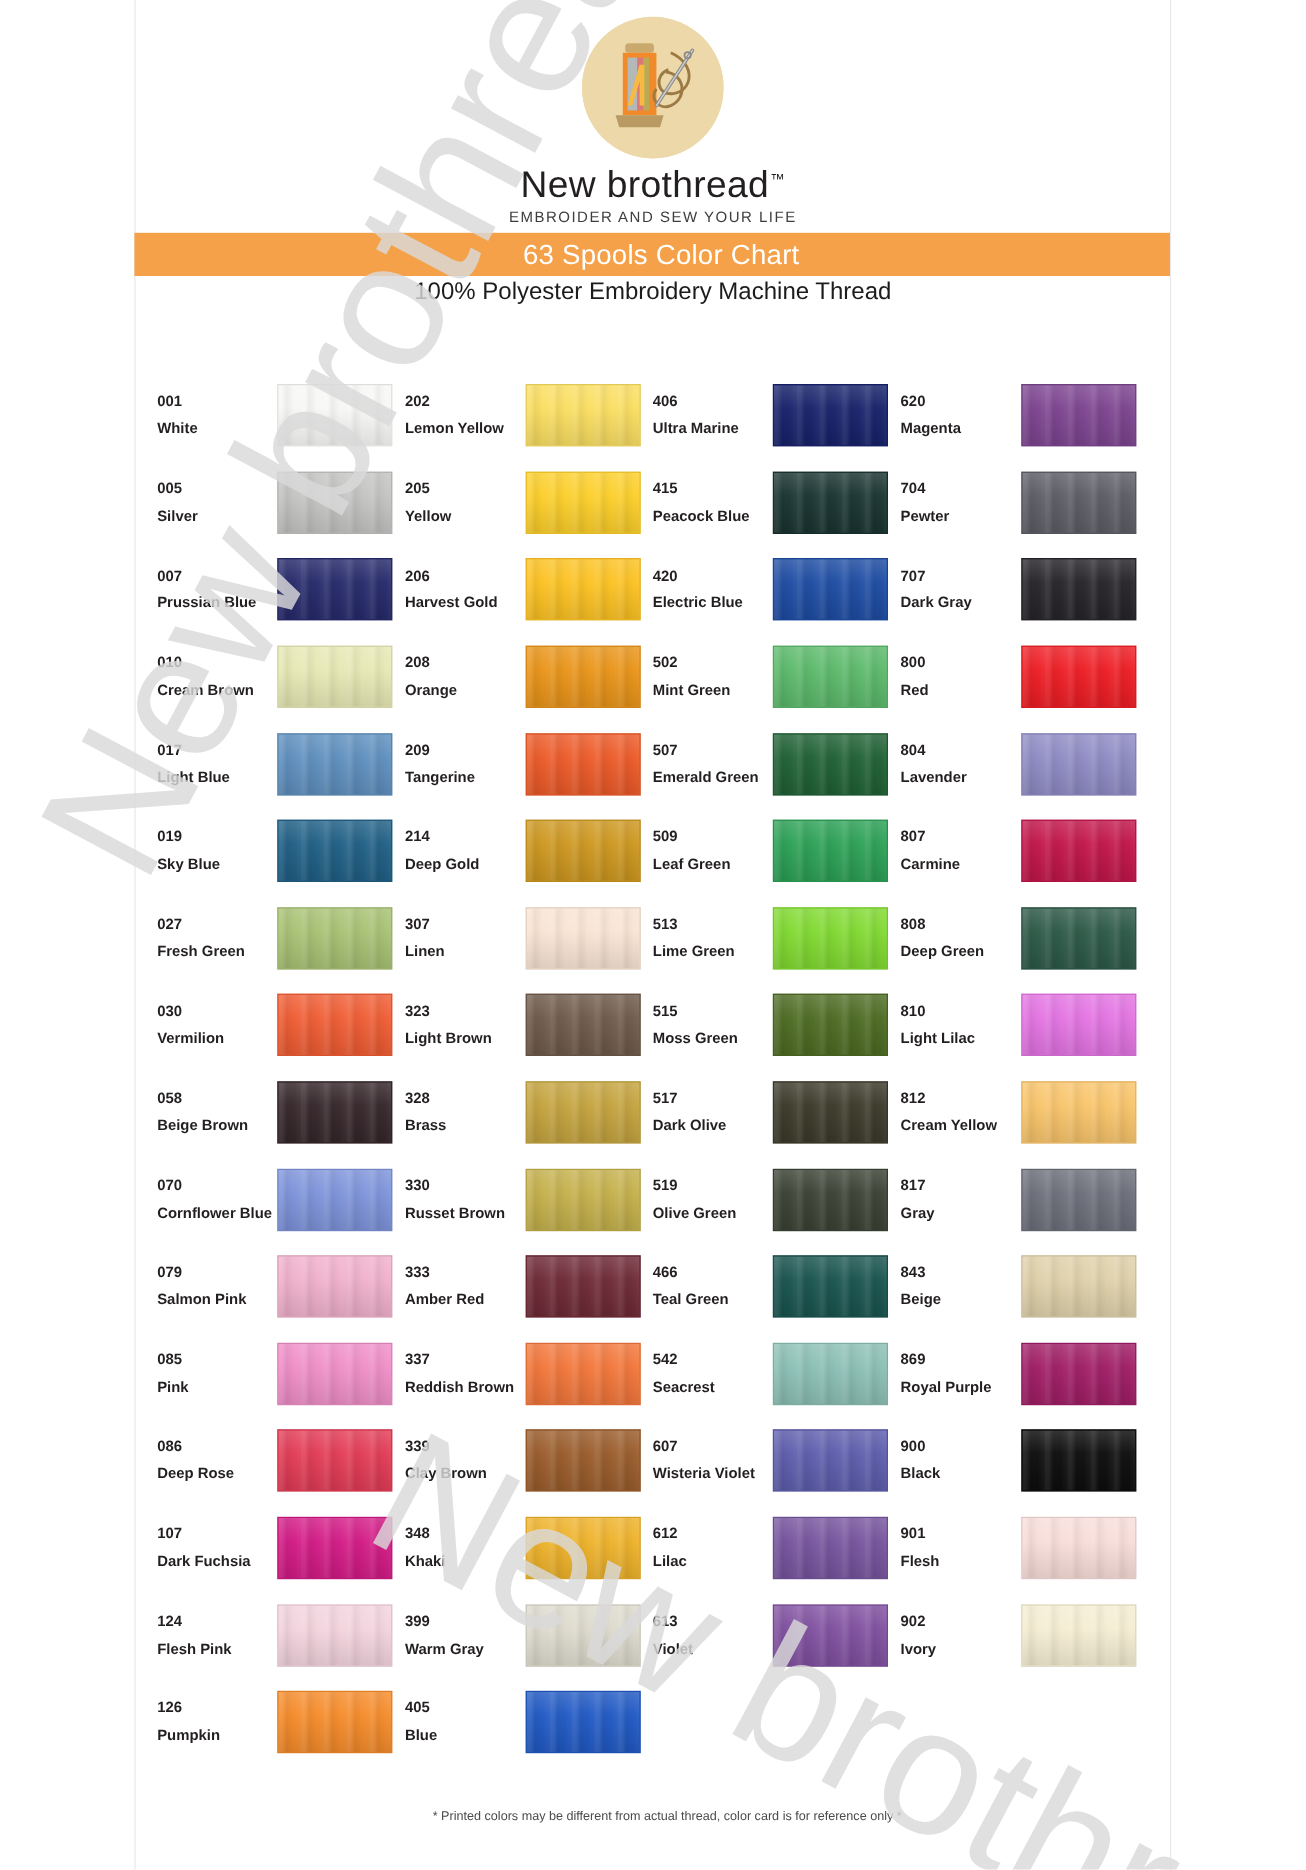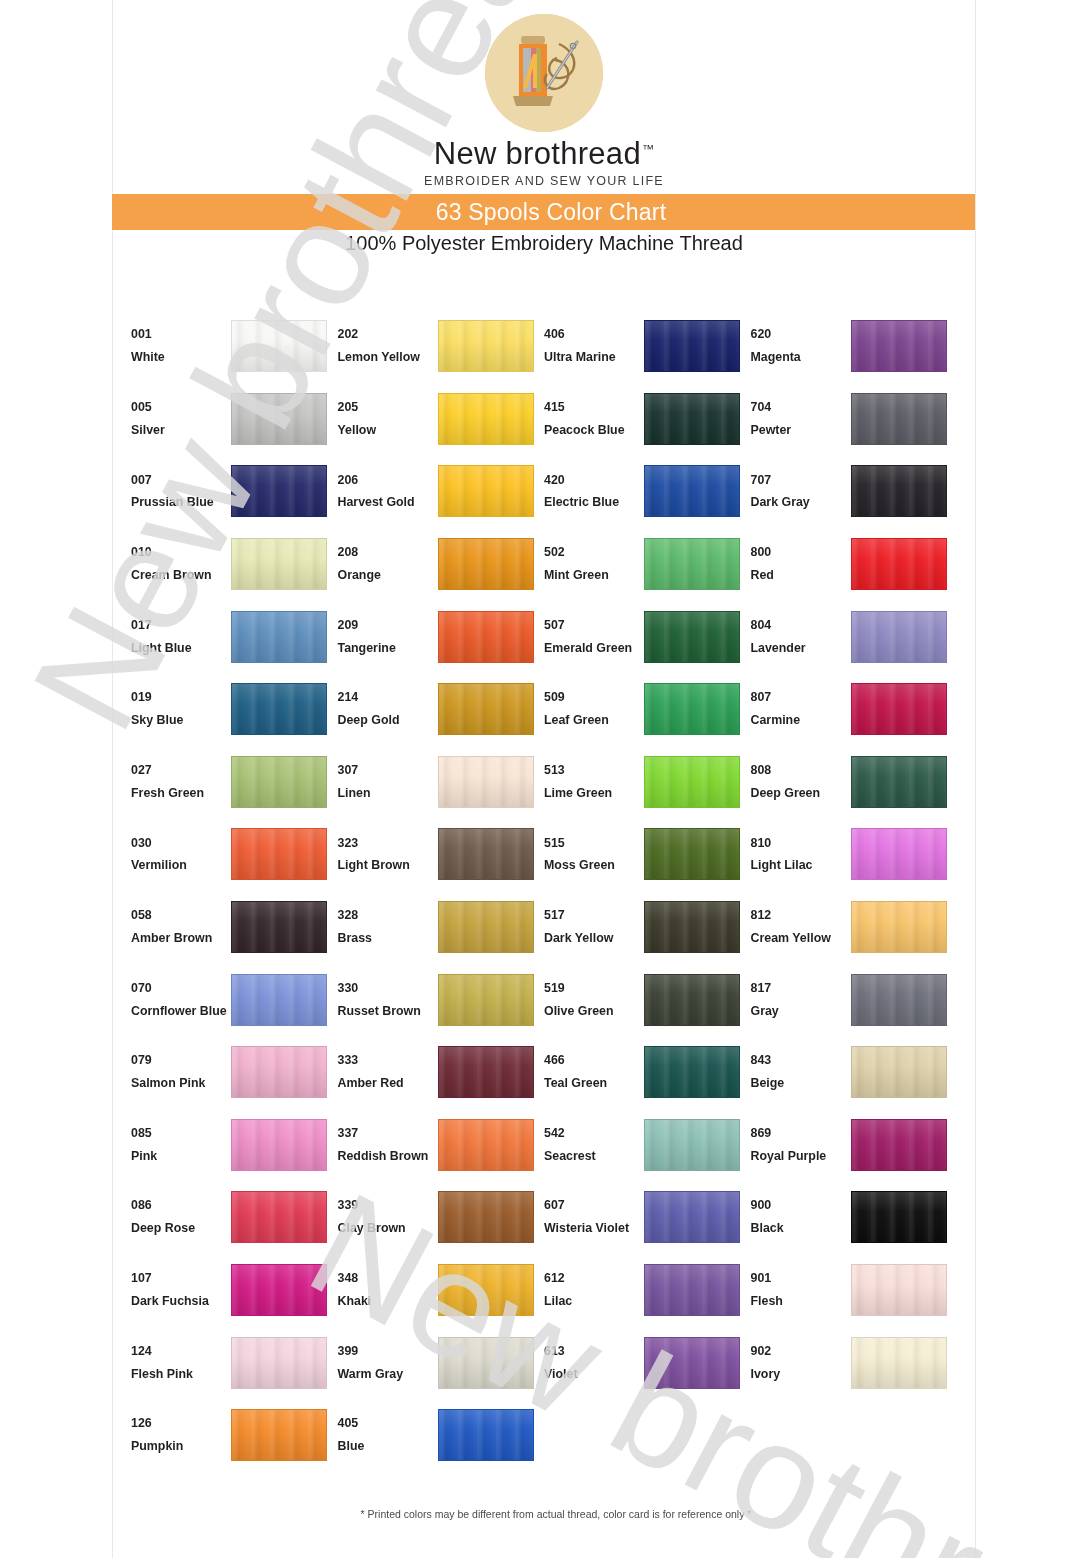--- a/index.html
+++ b/index.html
@@ -285,21 +285,21 @@
         <div class="cell">
           <div class="labels">
             <span class="code">030</span>
             <span class="cname">Vermilion</span>
           </div>
           <div class="swatch" style="background: rgb(239, 92, 51);"></div>
         </div>
         <div class="cell">
           <div class="labels">
             <span class="code">058</span>
-            <span class="cname">Amber Brown</span>
+            <span class="cname">Beige Brown</span>
           </div>
           <div class="swatch" style="background: rgb(53, 38, 42);"></div>
         </div>
         <div class="cell">
           <div class="labels">
             <span class="code">070</span>
             <span class="cname">Cornflower Blue</span>
           </div>
           <div class="swatch" style="background: rgb(125, 147, 218);"></div>
         </div>
@@ -513,21 +513,21 @@
         <div class="cell">
           <div class="labels">
             <span class="code">515</span>
             <span class="cname">Moss Green</span>
           </div>
           <div class="swatch" style="background: rgb(77, 107, 34);"></div>
         </div>
         <div class="cell">
           <div class="labels">
             <span class="code">517</span>
-            <span class="cname">Dark Yellow</span>
+            <span class="cname">Dark Olive</span>
           </div>
           <div class="swatch" style="background: rgb(59, 58, 42);"></div>
         </div>
         <div class="cell">
           <div class="labels">
             <span class="code">519</span>
             <span class="cname">Olive Green</span>
           </div>
           <div class="swatch" style="background: rgb(59, 66, 52);"></div>
         </div>

